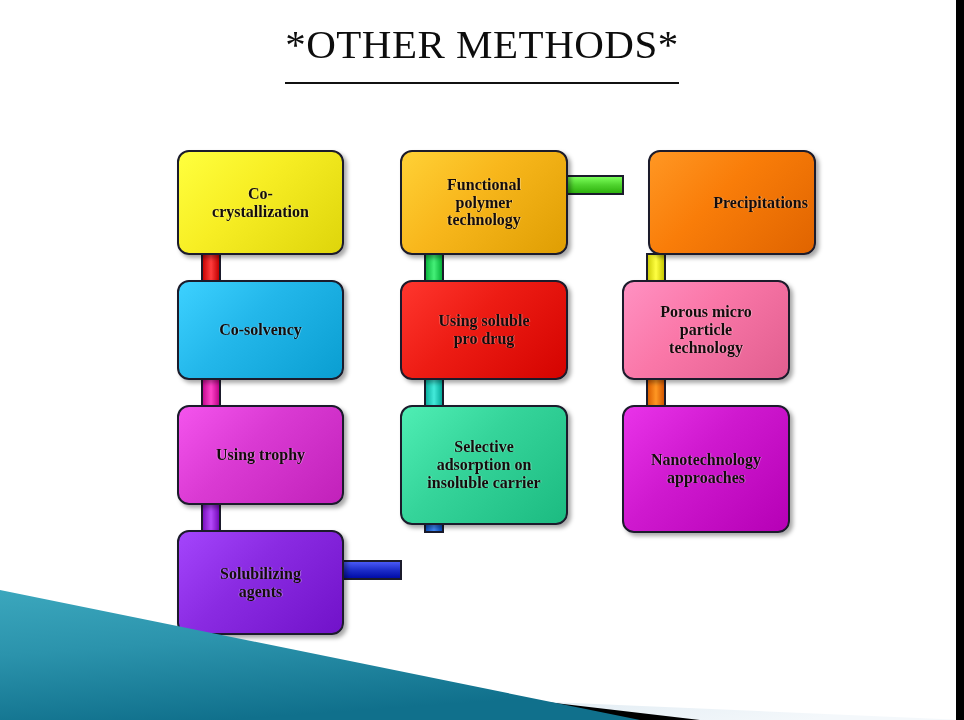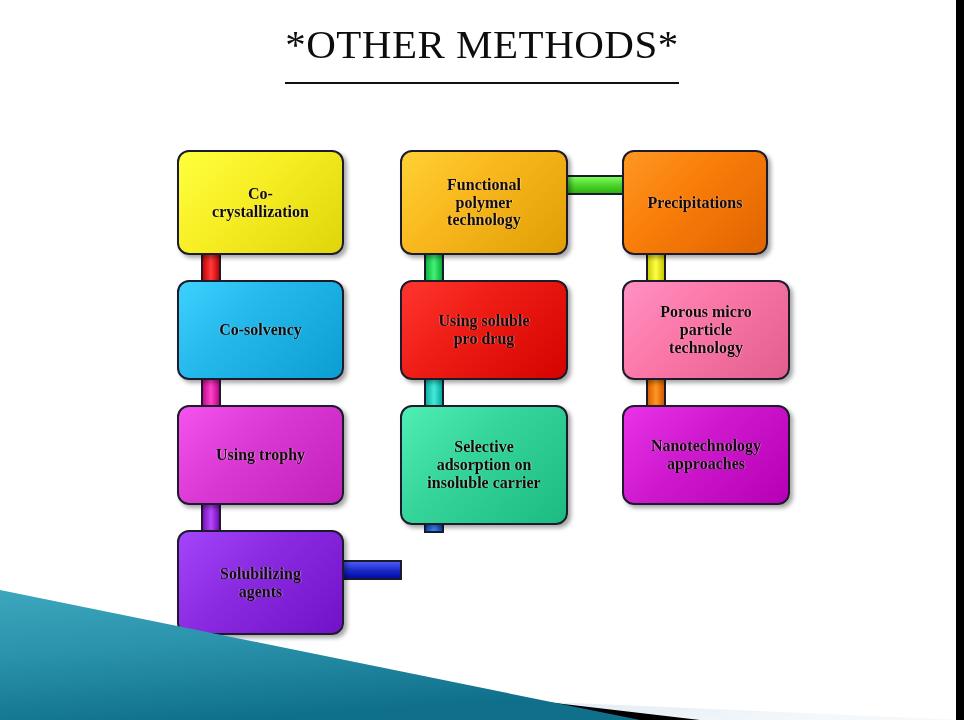--- a/index.html
+++ b/index.html
@@ -143,29 +143,29 @@
       </div>
       <div class="node" style="left: 400px; top: 280px; width: 168px; height: 100px; background: linear-gradient(135deg, rgb(255, 54, 46) 0%, rgb(237, 28, 20) 42%, rgb(212, 3, 0) 100%);">
         <span class="node-label">Using soluble
 pro drug</span>
       </div>
       <div class="node" style="left: 400px; top: 405px; width: 168px; height: 120px; background: linear-gradient(135deg, rgb(79, 238, 180) 0%, rgb(53, 212, 154) 42%, rgb(28, 187, 129) 100%);">
         <span class="node-label">Selective
 adsorption on
 insoluble carrier</span>
       </div>
-      <div class="node" style="left: 622px; top: 150px; width: 146px; height: 105px; background: linear-gradient(135deg, rgb(255, 151, 35) 0%, rgb(249, 125, 9) 42%, rgb(224, 100, 0) 100%);">
+      <div class="node" style="left: 648px; top: 150px; width: 168px; height: 105px; background: linear-gradient(135deg, rgb(255, 151, 35) 0%, rgb(249, 125, 9) 42%, rgb(224, 100, 0) 100%); justify-content: flex-end;">
         <span class="node-label">Precipitations</span>
       </div>
       <div class="node" style="left: 622px; top: 280px; width: 168px; height: 100px; background: linear-gradient(135deg, rgb(255, 145, 194) 0%, rgb(250, 119, 168) 42%, rgb(225, 94, 143) 100%);">
         <span class="node-label">Porous micro
 particle
 technology</span>
       </div>
-      <div class="node" style="left: 622px; top: 405px; width: 168px; height: 100px; background: linear-gradient(135deg, rgb(233, 51, 233) 0%, rgb(207, 25, 207) 42%, rgb(182, 0, 182) 100%);">
+      <div class="node" style="left: 622px; top: 405px; width: 168px; height: 128px; background: linear-gradient(135deg, rgb(233, 51, 233) 0%, rgb(207, 25, 207) 42%, rgb(182, 0, 182) 100%);">
         <span class="node-label">Nanotechnology
 approaches</span>
       </div>
     </div>
 
   <svg class="deco" viewBox="0 0 964 160" preserveAspectRatio="none">
     <defs>
       <linearGradient id="tealGrad" x1="0" y1="0" x2="0.35" y2="1">
         <stop offset="0%" stop-color="#3ba7bd"></stop>
         <stop offset="45%" stop-color="#2b93ac"></stop>

